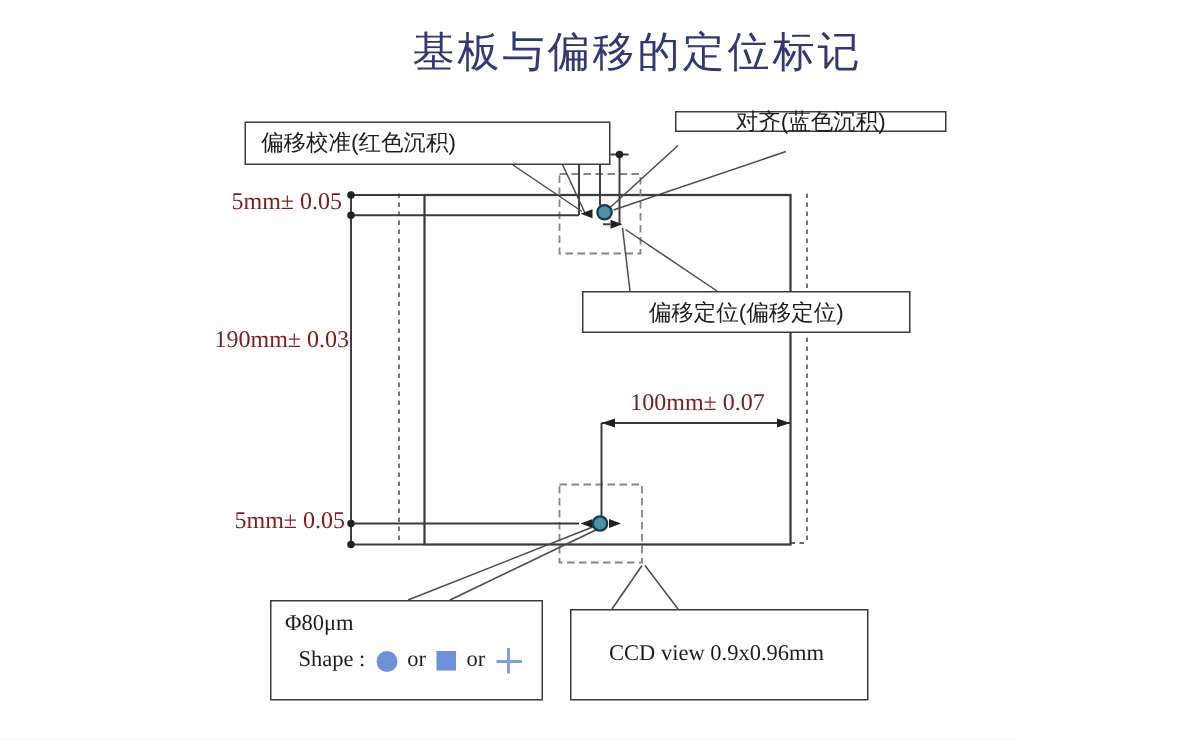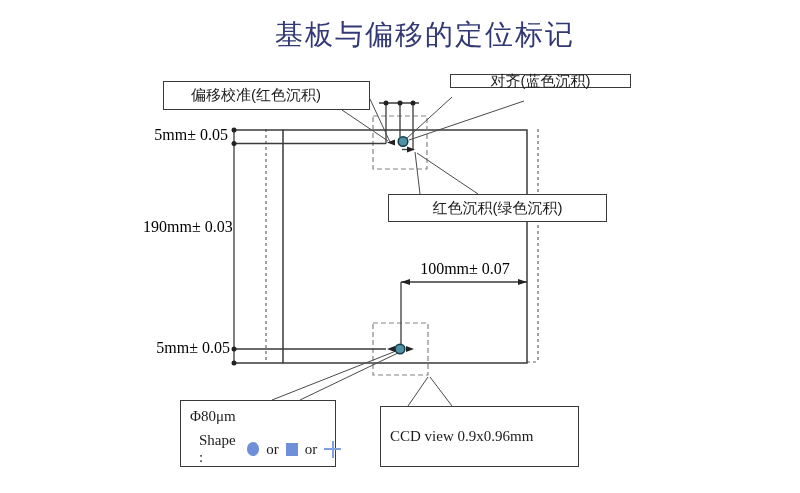--- a/index.html
+++ b/index.html
@@ -15,32 +15,32 @@
     font-size:28px;letter-spacing:2px;color:#313873;font-weight:500;
   }
   svg{position:absolute;left:0;top:0;z-index:1;}
   .labelbox{
     position:absolute;z-index:2;background:#ffffff;
     border:1.5px solid #3a3a3a;box-sizing:border-box;
     font-size:15px;color:#1c1c1c;
   }
   .cn{display:flex;align-items:center;}
   .cn.center{justify-content:center;}
-  #box-calib{left:163px;top:81px;width:207px;height:29px;padding-left:27px;}
+  #box-calib{left:163px;top:81px;width:244px;height:29px;padding-left:10px;}
   #box-align{left:450px;top:74px;width:181px;height:14px;}
   #box-offset{left:388px;top:194px;width:219px;height:28px;}
-  #box-shape{left:180px;top:400px;width:156px;height:67px;
+  #box-shape{left:180px;top:400px;width:182px;height:67px;
     font-family:"Liberation Serif","DejaVu Serif",serif;font-size:15px;}
   #box-ccd{left:380px;top:406px;width:199px;height:61px;
     font-family:"Liberation Serif","DejaVu Serif",serif;font-size:15px;
-    display:flex;flex-direction:column;justify-content:center;gap:4px;padding-left:9px;}
+    display:flex;flex-direction:column;justify-content:center;gap:4px;padding-left:25px;}
   .dim{
     position:absolute;z-index:2;
     font-family:"Liberation Serif","DejaVu Serif",serif;
-    font-size:16px;color:#000000;white-space:nowrap;
+    font-size:16px;color:#7f1d1d;white-space:nowrap;
   }
   #dim-top5{left:140px;top:126px;width:88px;text-align:right;}
   #dim-190{left:143px;top:218px;}
   #dim-bot5{left:146px;top:339px;width:84px;text-align:right;}
   #dim-100{left:404px;top:260px;width:122px;text-align:center;}
   #shape-line1{position:absolute;left:9px;top:7px;}
   #shape-line2{position:absolute;left:18px;top:31px;display:flex;align-items:center;gap:7px;}
   .icon-circle{width:14px;height:14px;border-radius:50%;background:#6f90d8;display:inline-block;}
   .icon-square{width:13px;height:13px;background:#6f90d8;display:inline-block;}
   .icon-plus{width:17px;height:17px;position:relative;display:inline-block;}
@@ -117,21 +117,21 @@
     </g>
 
     <circle cx="403" cy="141.5" r="4.8" fill="#4e92a3" stroke="#143b4d" stroke-width="1.5"></circle>
     <circle cx="400" cy="349" r="4.8" fill="#4e92a3" stroke="#143b4d" stroke-width="1.5"></circle>
   </svg>
 
   <div class="labelbox cn" id="box-calib">偏移校准(红色沉积)</div>
 
   <div class="labelbox cn center" id="box-align">对齐(蓝色沉积)</div>
 
-  <div class="labelbox cn center" id="box-offset">红色沉积(绿色沉积)</div>
+  <div class="labelbox cn center" id="box-offset">偏移定位(偏移定位)</div>
 
   <div class="dim" id="dim-top5">5mm± 0.05</div>
   <div class="dim" id="dim-190">190mm± 0.03</div>
   <div class="dim" id="dim-bot5">5mm± 0.05</div>
   <div class="dim" id="dim-100">100mm± 0.07</div>
 
   <div class="labelbox" id="box-shape">
     <span id="shape-line1">Φ80μm</span>
     <span id="shape-line2">
       <span>Shape :</span>

